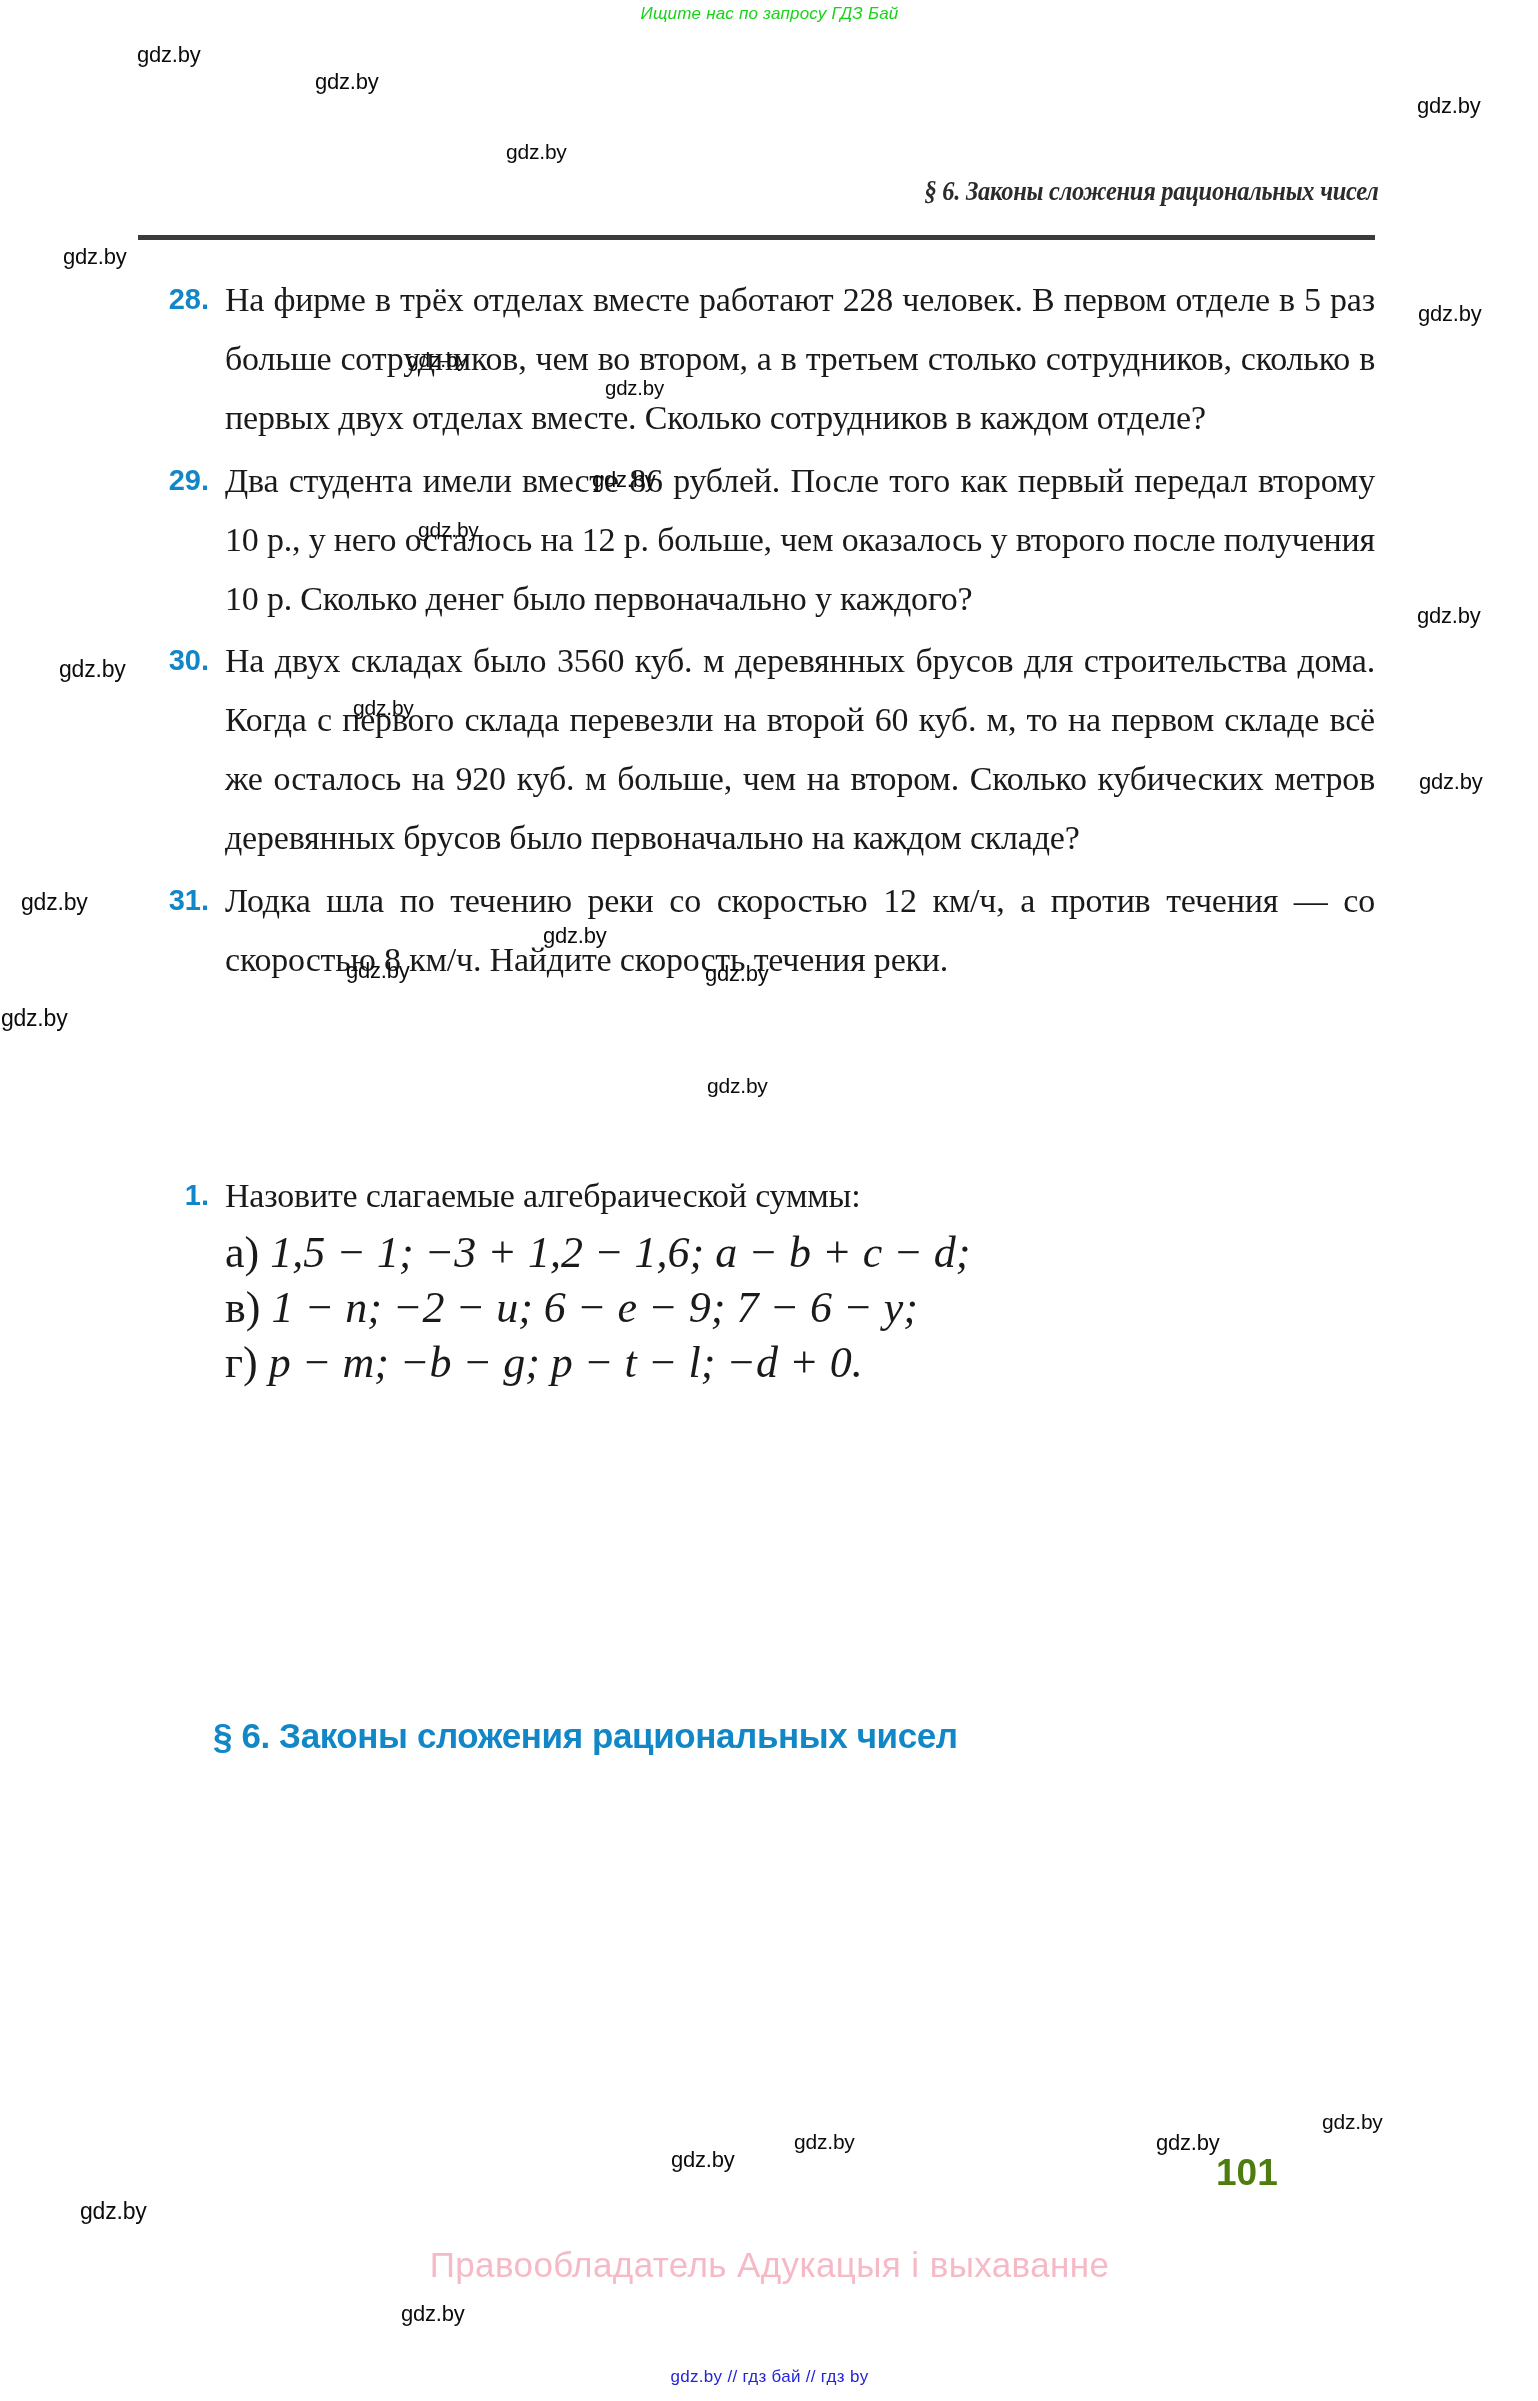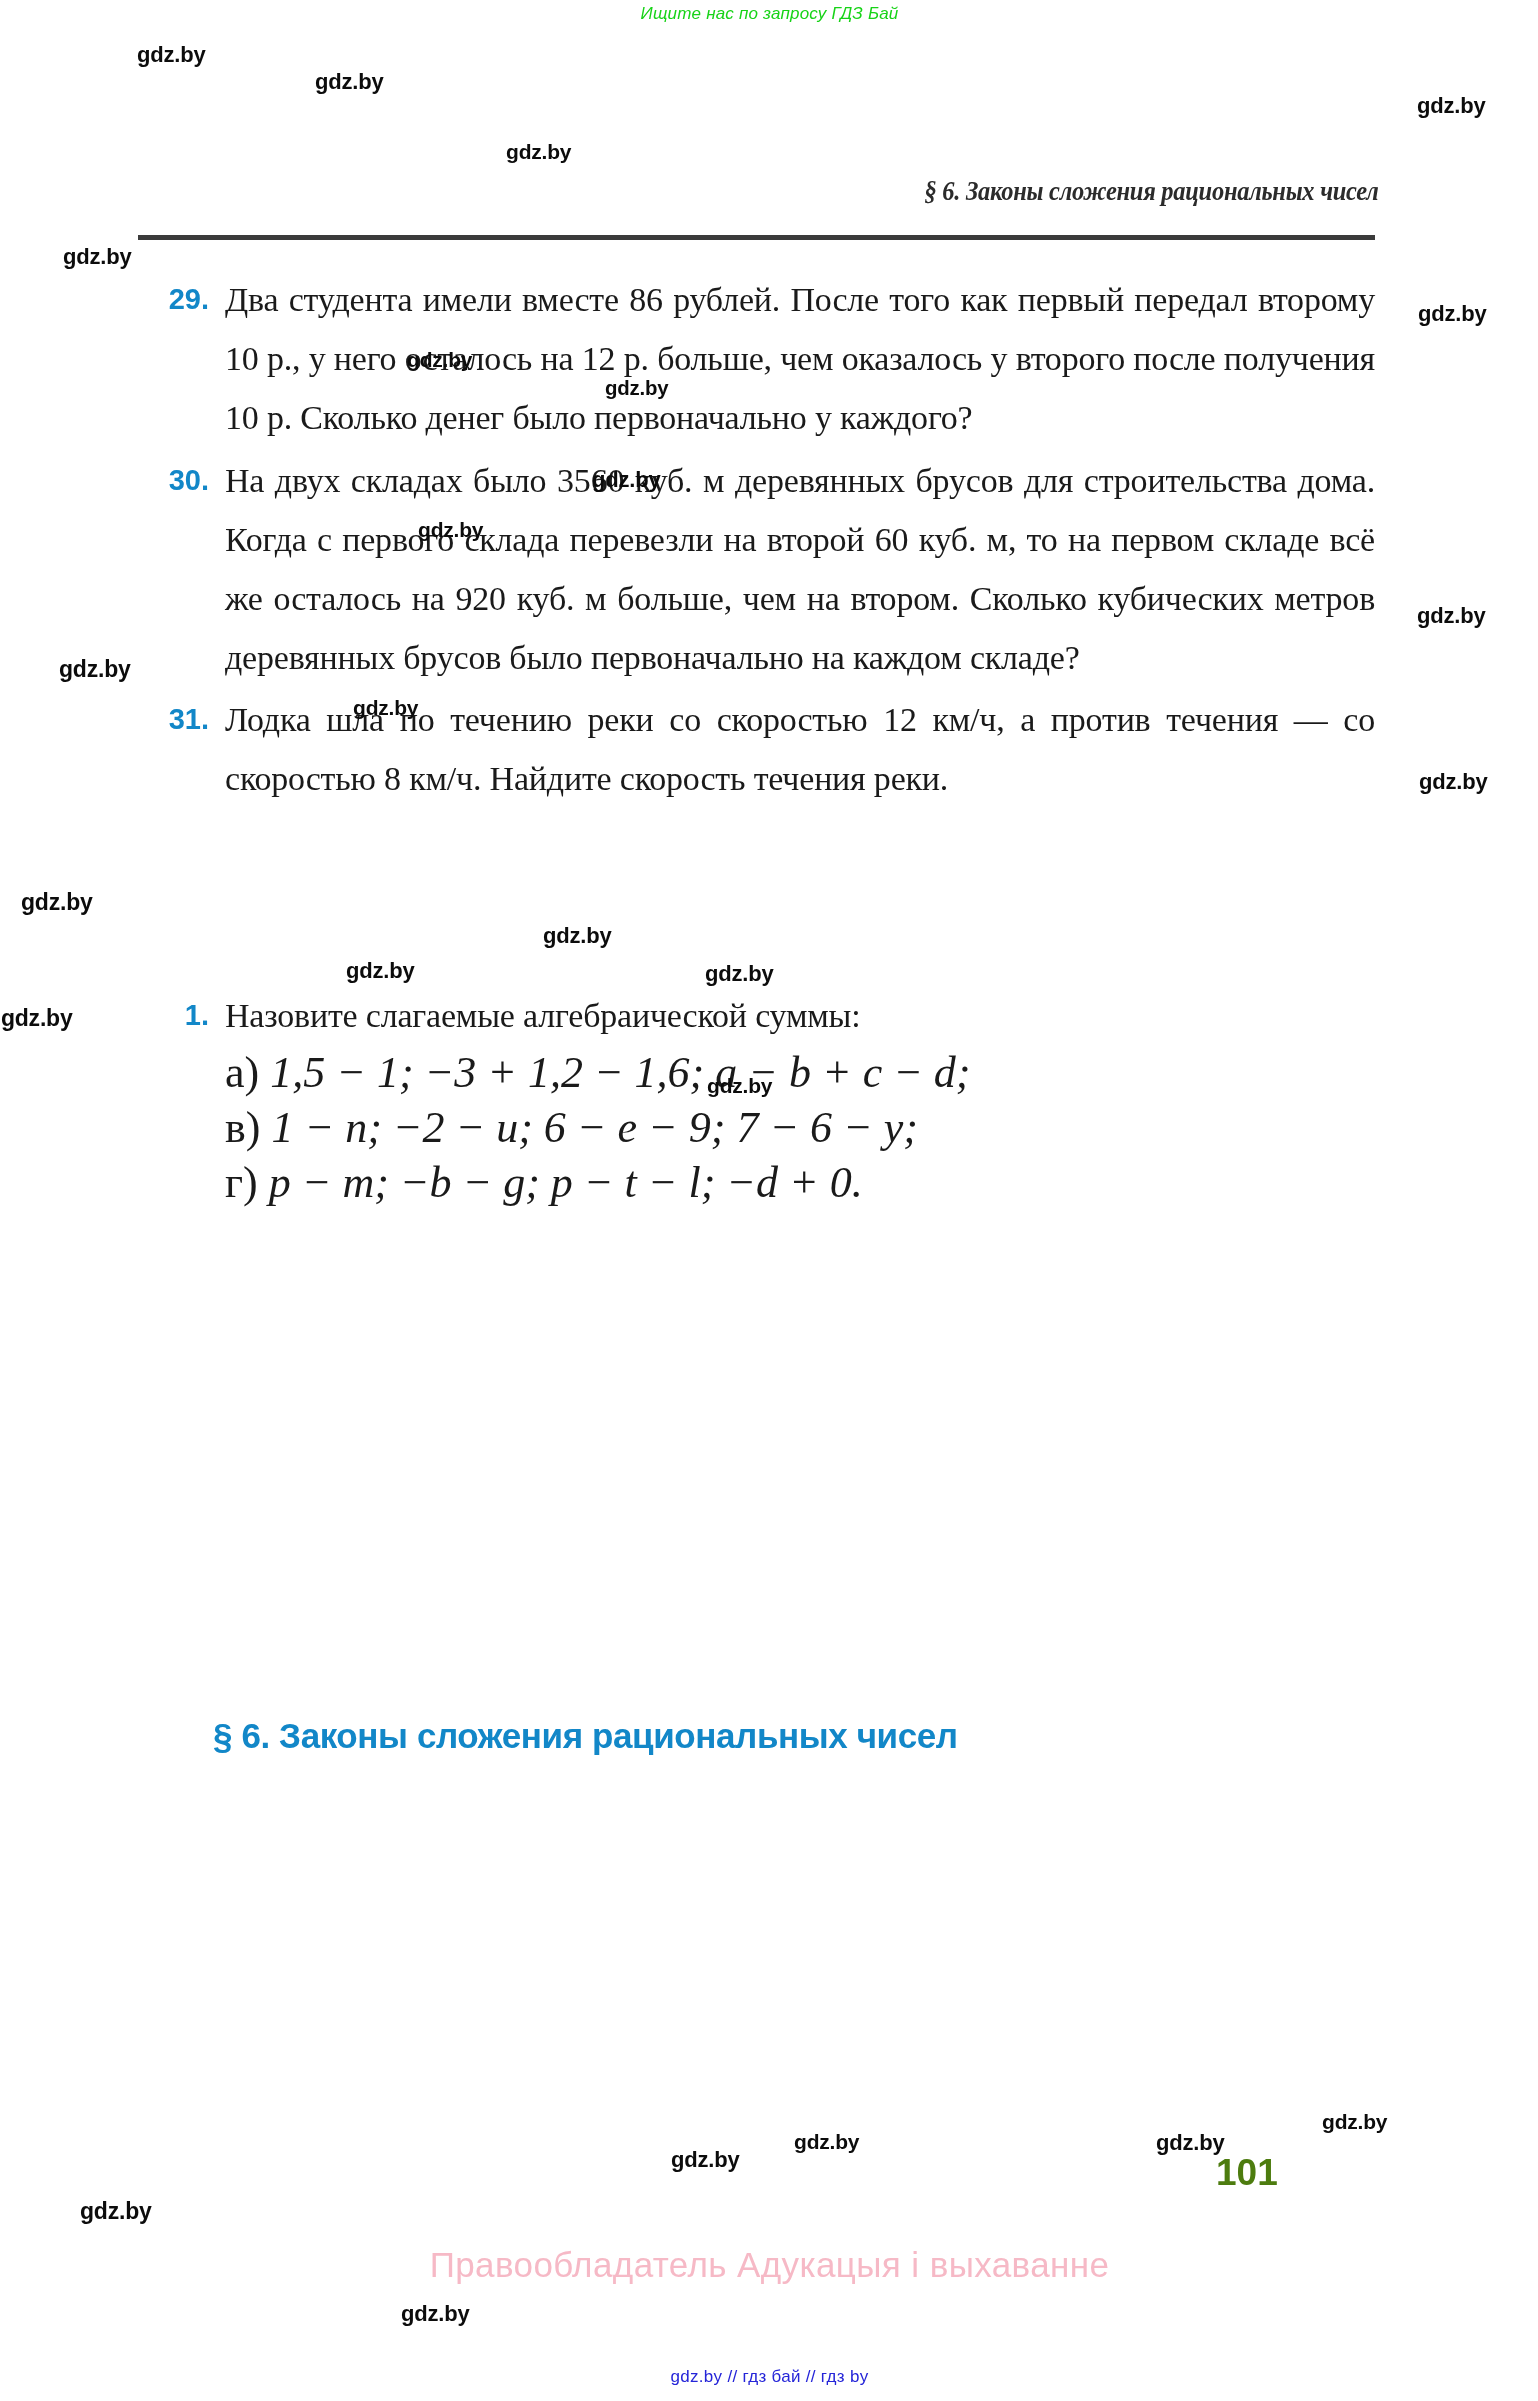--- a/index.html
+++ b/index.html
@@ -154,33 +154,36 @@
     white-space: nowrap;
   }
 
   
   .wm {
     position: absolute;
     font-family: "Liberation Sans", "DejaVu Sans", sans-serif;
     color: #0c0c0c;
     white-space: nowrap;
     letter-spacing: -0.2px;
-    font-weight: bold;
   }
 </style>
 </head>
 <body>
 
 <div class="top-banner">Ищите нас по запросу ГДЗ Бай</div>
 
 <div class="running-header">§ 6. Законы сложения рациональных чисел</div>
 <div class="header-rule"></div>
 
 <div class="column">
 
+  <div class="task">
+    <span class="task-num">28.</span>
+    <div class="task-body">На фирме в трёх отделах вместе работают 228 человек. В первом отделе в 5 раз больше сотрудников, чем во втором, а в третьем столько сотрудников, сколько в первых двух отделах вместе. Сколько сотрудников в каждом отделе?</div>
+  </div>
 
   <div class="task">
     <span class="task-num">29.</span>
     <div class="task-body">Два студента имели вместе 86 рублей. После того как первый передал второму 10 р., у него осталось на 12 р. больше, чем оказалось у второго после получения 10 р. Сколько денег было первоначально у каждого?</div>
   </div>
 
   <div class="task">
     <span class="task-num">30.</span>
     <div class="task-body">На двух складах было 3560 куб. м деревянных брусов для строительства дома. Когда с первого склада перевезли на второй 60 куб. м, то на первом складе всё же осталось на 920 куб. м больше, чем на втором. Сколько кубических метров деревянных брусов было первоначально на каждом складе?</div>
   </div>

